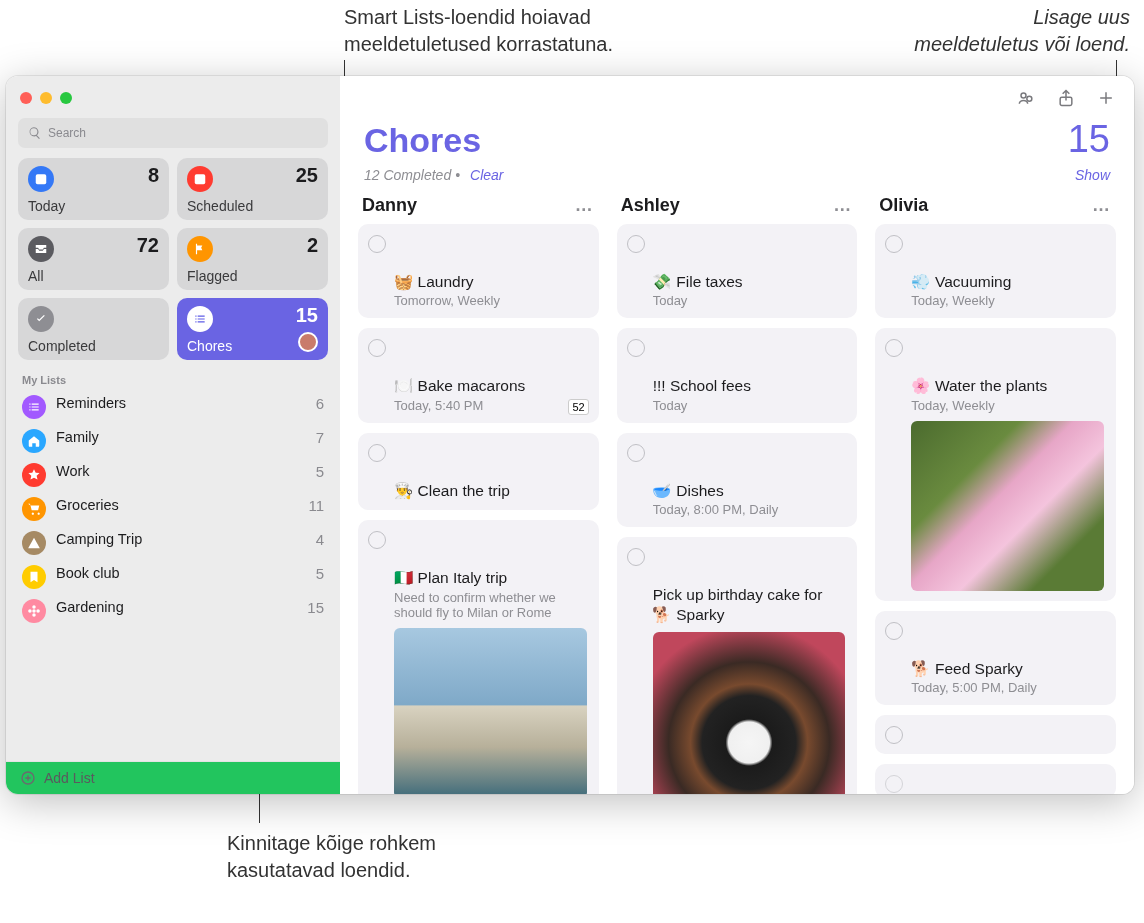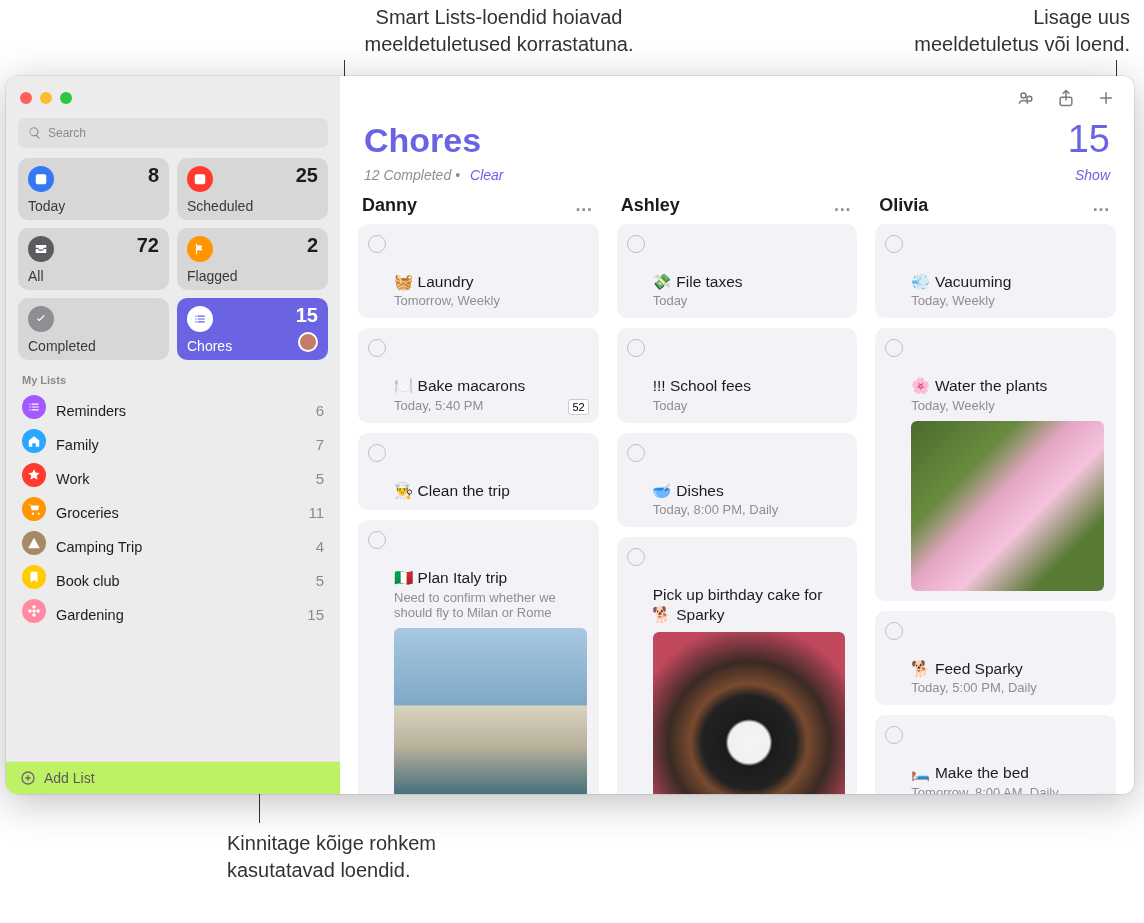--- a/index.html
+++ b/index.html
@@ -16,24 +16,24 @@
   .smart-card { background: #d7d7d8; border-radius: 10px; padding: 8px 10px 6px; cursor: pointer; position: relative; min-height: 62px; }
   .smart-card.active { background: #6a64e3; color: #fff; }
   .smart-card .icon-circ { width: 26px; height: 26px; border-radius: 50%; display: flex; align-items: center; justify-content: center; }
   .smart-card .count { position: absolute; top: 6px; right: 10px; font-size: 20px; font-weight: 700; color: #1c1c1e; }
   .smart-card.active .count { color: #fff; }
   .smart-card .label { margin-top: 6px; font-size: 14px; color: #3a3a3c; font-weight: 500; }
   .smart-card.active .label { color: #fff; }
   .smart-card .avatar { position:absolute; right:10px; bottom:8px; width:20px; height:20px; border-radius:50%; background:#c97b6b; border:2px solid #fff; }
   .sect-head { padding: 14px 16px 4px; font-size: 11px; color: #8a8a8f; font-weight: 600; }
   .lists { flex: 1; overflow: hidden; }
-  .list-item { display: flex; align-items: flex-end; padding: 5px 16px; gap: 10px; cursor: pointer; font-size: 14.5px; color: #1c1c1e; }
+  .list-item { display: flex; align-items: flex-start; padding: 5px 16px; gap: 10px; cursor: pointer; font-size: 14.5px; color: #1c1c1e; }
   .list-item .li-count { margin-left: auto; color: #8a8a8f; font-size: 15px; }
   .li-icon { width: 24px; height: 24px; border-radius: 50%; display:flex; align-items:center; justify-content:center; font-size:12px; color:#fff; }
-  .addlist { display:flex; align-items:center; gap:8px; padding:8px 14px; color:#5a5a5e; font-size:14px; border-top:1px solid #e3e3e3; background:#bef264; position:absolute; bottom:0; left:0; right:0; cursor:pointer;}
+  .addlist { display:flex; align-items:center; gap:8px; padding:8px 14px; color:#5a5a5e; font-size:14px; border-top:1px solid #e3e3e3; background:#22c55e; position:absolute; bottom:0; left:0; right:0; cursor:pointer;}
   .main { flex: 1; display: flex; flex-direction: column; background: #fff; position:relative; }
   .topbar { display:flex; justify-content:flex-end; gap:20px; padding:12px 18px 4px; color:#6a6a6e;}
   .topbar svg { width:20px; height:20px; cursor:pointer;}
   .header { padding: 6px 24px 4px; display:flex; align-items:baseline; }
   .header h1 { color:#6a64e3; font-size:34px; font-weight:700; }
   .header .big-count { margin-left:auto; color:#6a64e3; font-size:38px; font-weight:400; }
   .subhead { padding: 2px 24px 10px; font-size:14px; color:#8e8e93; display:flex; align-items:center;font-style:italic;}
   .subhead .clear { color:#6a64e3; margin-left:6px; cursor:pointer;}
   .subhead .show { margin-left:auto; color:#6a64e3; cursor:pointer;}
   .columns { display:flex; gap:18px; padding: 0 18px 10px; overflow:hidden; flex:1; }
@@ -54,24 +54,24 @@
   .ic-sched { background:#ff3b30; }
   .ic-all { background:#5b5b60; }
   .ic-flag { background:#ff9500; }
   .ic-done { background:#8e8e93; }
   .ic-chores { background:#5e5ce6; }
   .svgi { width:14px; height:14px; fill:#fff; }
 </style>
 </head>
 <body>
 
-<div class="callout" style="top:4px; left:344px; width:310px; text-align:center;"><span>Smart Lists-loendid hoiavad<br>meeldetuletused korrastatuna.</span></div>
+<div class="callout" style="top:4px; left:344px; width:310px; text-align:left;"><span>Smart Lists-loendid hoiavad<br>meeldetuletused korrastatuna.</span></div>
 <div class="callout-line" style="top:60px; left:344px; width:1px; height:186px;"></div>
 
-<div class="callout" style="top:4px; right:14px; width:340px;"><span>Lisage uus<br>meeldetuletus või loend.</span></div>
+<div class="callout" style="top:4px; right:14px; width:340px;font-style:italic;"><span>Lisage uus<br>meeldetuletus või loend.</span></div>
 <div class="callout-line" style="top:60px; right:27px; width:1px; height:22px;"></div>
 
 <div class="callout" style="top:830px; left:227px; width:280px; text-align:left;"><span>Kinnitage kõige rohkem<br>kasutatavad loendid.</span></div>
 <div class="callout-line" style="top:498px; left:259px; width:1px; height:325px;"></div>
 
 <div class="window">
   <aside class="sidebar">
     <div class="traffic">
       <span class="tl-red"></span>
       <span class="tl-yellow"></span>
@@ -344,24 +344,20 @@
           </div>
           <div class="card">
             <div class="chk"></div>
             <div class="body">
               <div class="title">🐕 Feed Sparky</div>
               <div class="meta">Today, 5:00 PM, Daily</div>
             </div>
           </div>
           <div class="card">
             <div class="chk"></div>
-            <div class="body">
-              <div class="title">🛏️ Make the bed</div>
-              <div class="meta">Tomorrow, 8:00 AM, Daily</div>
-            </div>
           </div>
           <div class="card empty">
             <div class="chk"></div>
           </div>
         </div>
       </div>
   </section>
 </div>
 
 </body></html>

